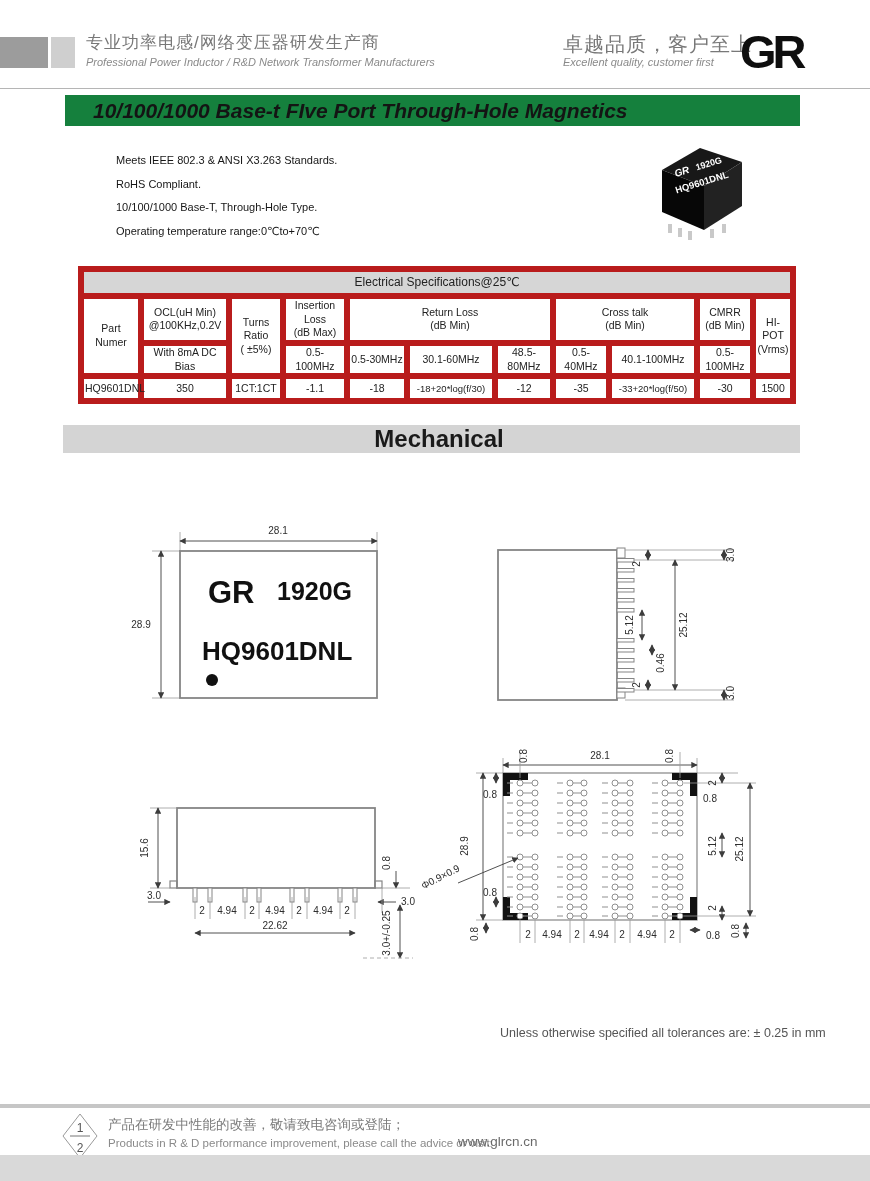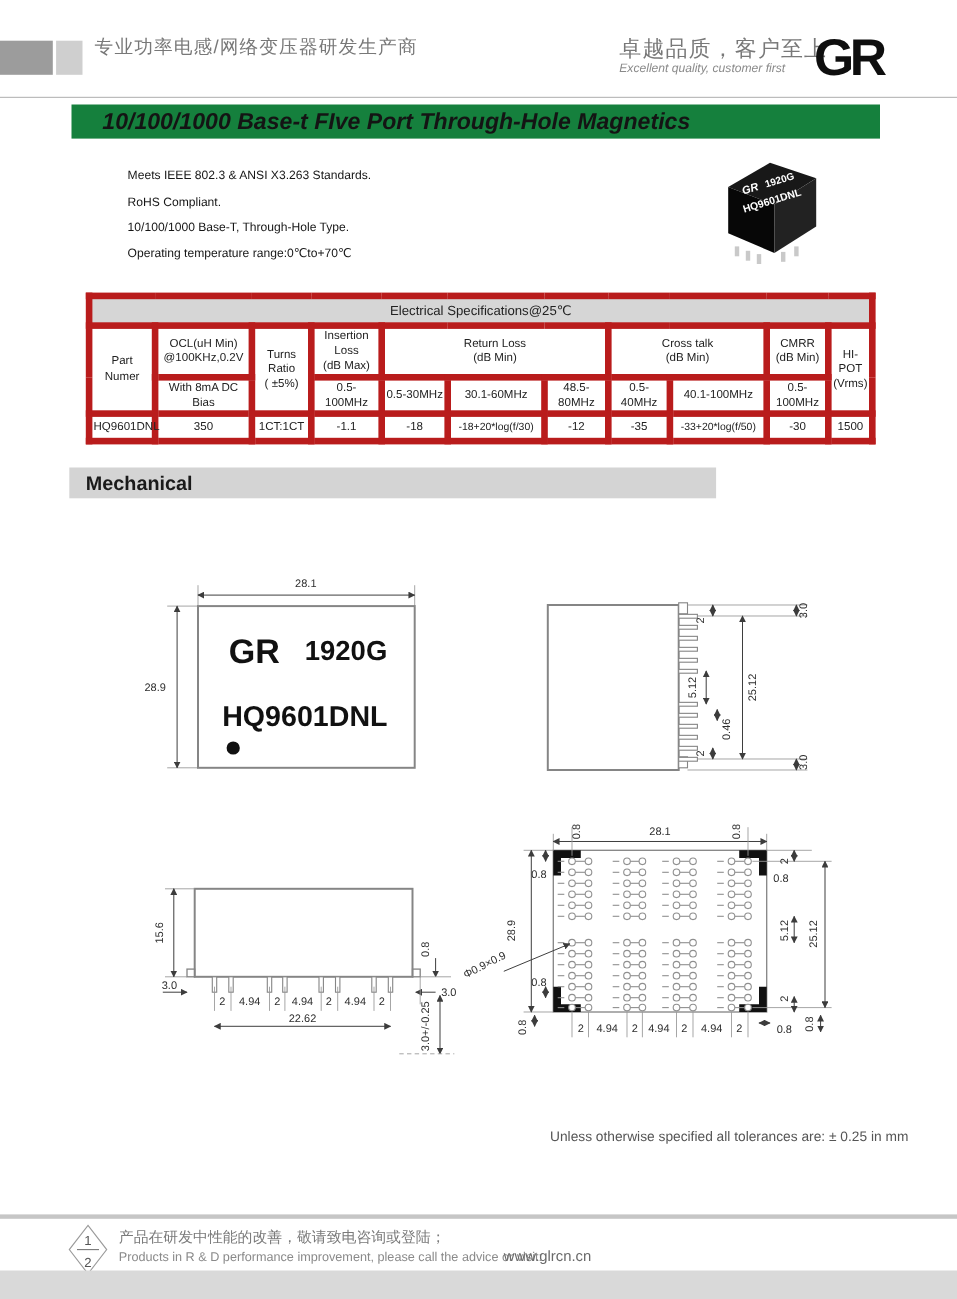--- a/index.html
+++ b/index.html
@@ -23,22 +23,22 @@
   .spec-table{position:absolute;left:78px;top:266px;width:712px;border-collapse:collapse;
               table-layout:fixed;font-size:10.5px;color:#222;}
   .spec-table td{border:6px solid #b91c1c;text-align:center;vertical-align:middle;padding:0 1px;line-height:1.3;}
   .spec-table .ttl{background:#d6d6d6;font-size:12px;height:21px;font-weight:normal;}
   .spec-table tr.h1 td{height:40px;}
   .spec-table tr.h2 td{height:17px;}
   .spec-table tr.h3 td{height:19px;}
   .pre{white-space:pre-line;}
   .fml{font-size:9.5px;}
   
-  .mech-bar{left:63px;top:425px;width:588px;height:28px;background:#d4d4d4;
-            font-size:18px;font-weight:bold;line-height:28px;padding-left:15px;box-sizing:border-box;}
+  .mech-bar{left:63px;top:425px;width:737px;height:28px;background:#d4d4d4;
+            font-size:24px;font-weight:bold;line-height:28px;padding-left:15px;box-sizing:border-box;text-align:center;}
   svg.draw{position:absolute;overflow:visible;}
   .body{fill:none;stroke:#858585;stroke-width:1.8;}
   .bodyt{fill:none;stroke:#858585;stroke-width:1.2;}
   .pin{fill:#ffffff;stroke:#858585;stroke-width:1;}
   .dln{stroke:#3c3c3c;stroke-width:0.9;fill:none;}
   .ext{stroke:#9a9a9a;stroke-width:0.8;fill:none;}
   .dim{font-size:10px;fill:#2e2e2e;}
   .padc{fill:#ffffff;stroke:#8f8f8f;stroke-width:1;}
   .padln{stroke:#8f8f8f;stroke-width:1;}
   .corner{fill:#111111;}
@@ -59,20 +59,21 @@
       <path d="M0,0L10,5L0,10z" fill="#3c3c3c"></path>
     </marker>
   </defs>
 </svg>
 
 <div class="page">
 
   <div class="abs hdr-dark"></div>
   <div class="abs hdr-light"></div>
   <div class="abs tag-zh">专业功率电感/网络变压器研发生产商</div>
+  <div class="abs tag-en">Professional Power Inductor / R&amp;D Network Transformer Manufacturers</div>
   <div class="abs slo-zh">卓越品质，客户至上</div>
   <div class="abs slo-en">Excellent quality, customer first</div>
   <div class="abs logo">GR</div>
   <div class="abs hdr-line"></div>
 
   <div class="abs title-bar">10/100/1000 Base-t FIve Port Through-Hole Magnetics</div>
 
   <div class="abs features">
     <div>Meets IEEE 802.3 &amp; ANSI X3.263 Standards.</div>
     <div>RoHS Compliant.</div>

